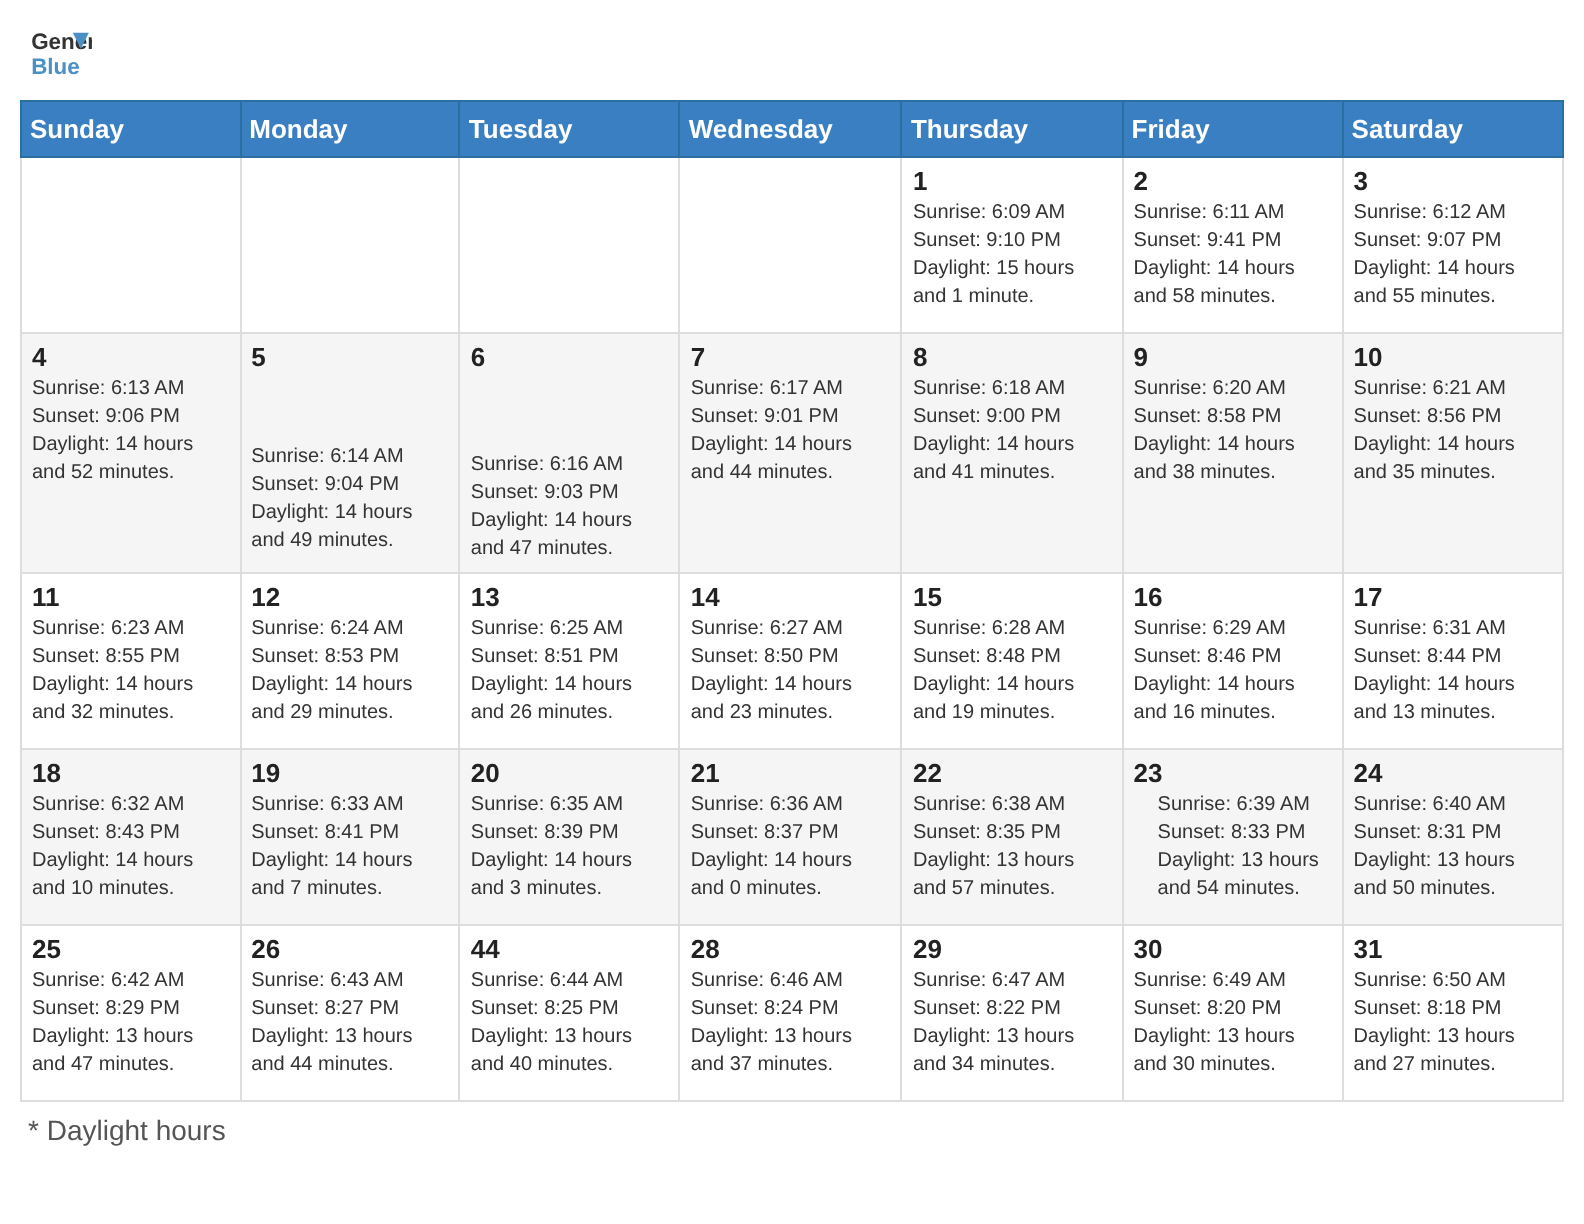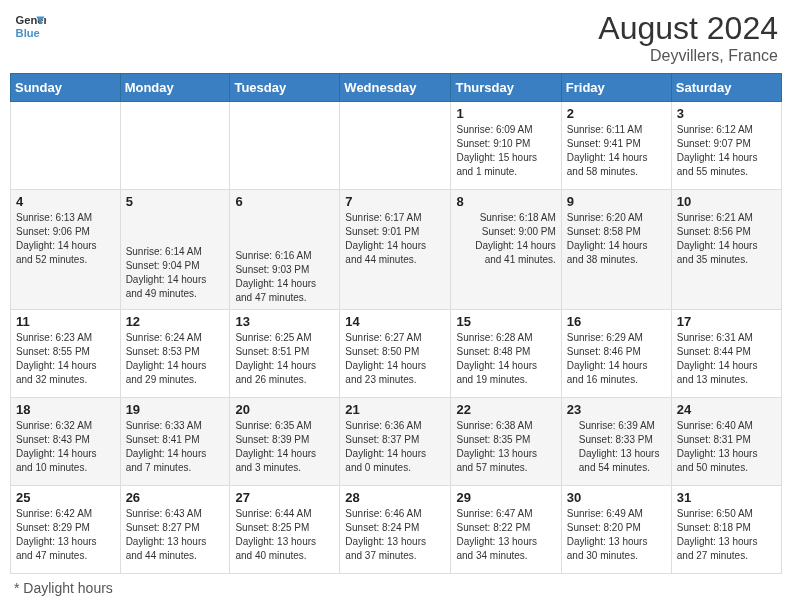--- a/index.html
+++ b/index.html
@@ -89,24 +89,20 @@
 </head>
 <body>
 
 <div class="header">
   <div class="logo">
     <svg class="logo-icon" viewBox="0 0 40 40">
       <text x="2" y="18" font-size="14" font-weight="bold" fill="#333">General</text>
       <text x="2" y="34" font-size="14" font-weight="bold" fill="#4a90c4">Blue</text>
       <polygon points="28,8 38,8 33,18" fill="#4a90c4"></polygon>
     </svg>
-  </div>
-  <div class="title-block">
-    <div class="month-title">August 2024</div>
-    <div class="location-title">Deyvillers, France</div>
   </div>
 </div>
 
 <table class="calendar">
   <thead>
     <tr>
     <th>Sunday</th>
         <th>Monday</th>
         <th>Tuesday</th>
         <th>Wednesday</th>
@@ -167,21 +163,21 @@
         </td>
         <td>
           <div class="day-num">7</div>
           <div class="day-info" style="white-space: pre-line;">Sunrise: 6:17 AM
 Sunset: 9:01 PM
 Daylight: 14 hours
 and 44 minutes.</div>
         </td>
         <td>
           <div class="day-num">8</div>
-          <div class="day-info" style="white-space: pre-line; text-align: right;">Sunrise: 6:18 AM
+          <div class="day-info" style="white-space: pre-line;">Sunrise: 6:18 AM
 Sunset: 9:00 PM
 Daylight: 14 hours
 and 41 minutes.</div>
         </td>
         <td>
           <div class="day-num">9</div>
           <div class="day-info" style="white-space: pre-line;">Sunrise: 6:20 AM
 Sunset: 8:58 PM
 Daylight: 14 hours
 and 38 minutes.</div>
@@ -305,21 +301,21 @@
 and 47 minutes.</div>
         </td>
         <td>
           <div class="day-num">26</div>
           <div class="day-info" style="white-space: pre-line;">Sunrise: 6:43 AM
 Sunset: 8:27 PM
 Daylight: 13 hours
 and 44 minutes.</div>
         </td>
         <td>
-          <div class="day-num">27</div>
+          <div class="day-num">44</div>
           <div class="day-info" style="white-space: pre-line;">Sunrise: 6:44 AM
 Sunset: 8:25 PM
 Daylight: 13 hours
 and 40 minutes.</div>
         </td>
         <td>
           <div class="day-num">28</div>
           <div class="day-info" style="white-space: pre-line;">Sunrise: 6:46 AM
 Sunset: 8:24 PM
 Daylight: 13 hours

